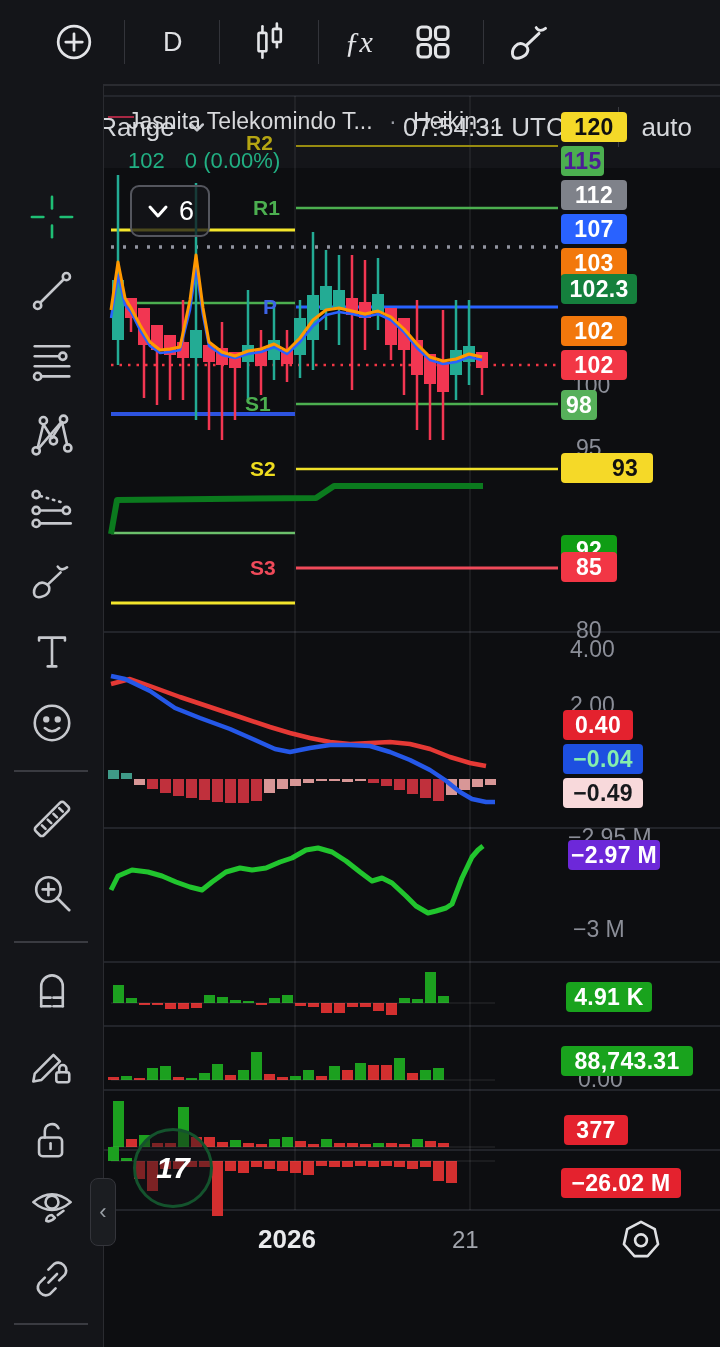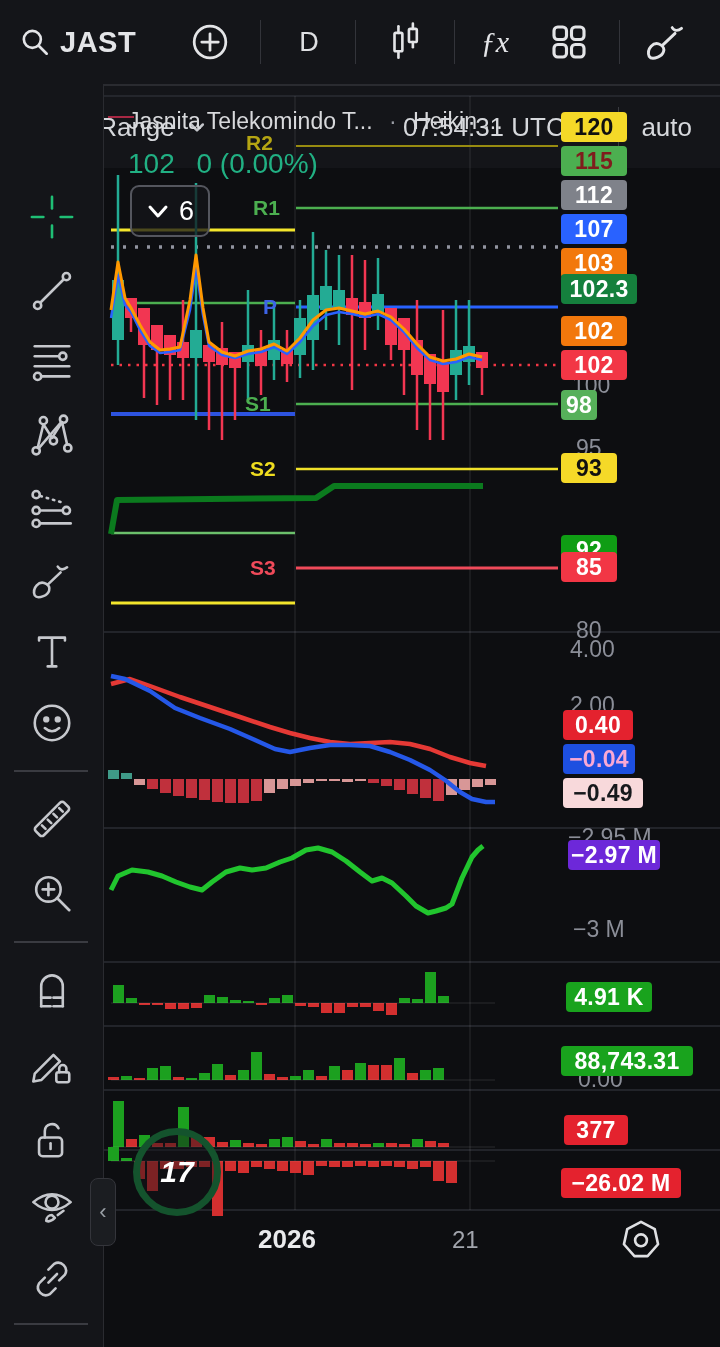--- a/index.html
+++ b/index.html
@@ -17,25 +17,25 @@
   #sidebar{left:0;top:84px;width:103px;height:1263px;background:#141519;border-right:1px solid #2a2b30;z-index:15;}
   .side-ic{position:absolute;left:29px;width:46px;height:46px;color:#c6c8cd;}
   .side-div{position:absolute;left:14px;width:74px;height:2px;background:#3a3b41;}
   
   .plabel{position:absolute;height:30px;border-radius:4px;display:flex;align-items:center;justify-content:center;
           font-size:23px;font-weight:600;z-index:4;letter-spacing:0.3px;}
   .tick{position:absolute;color:#8b8e98;font-size:23px;z-index:2;white-space:nowrap;}
   .pivlab{position:absolute;font-size:21px;font-weight:bold;z-index:3;}
   #chart-svg{left:0;top:0;z-index:1;}
   #title-row{left:128px;top:108px;z-index:5;font-size:23px;color:#d8d9dc;white-space:nowrap;}
-  #quote-row{left:128px;top:148px;z-index:5;font-size:28px;color:#21b083;white-space:nowrap;}
+  #quote-row{left:128px;top:148px;z-index:5;font-size:22px;color:#21b083;white-space:nowrap;}
   #collapse-chip{left:130px;top:185px;width:76px;height:48px;border:2px solid #54565e;border-radius:9px;
      background:rgba(20,21,25,0.75);display:flex;align-items:center;justify-content:center;gap:9px;
      z-index:6;color:#fff;font-size:27px;}
-  #badge17{left:133px;top:1128px;width:74px;height:74px;border-radius:50%;border:7px solid #14532d;
+  #badge17{left:133px;top:1128px;width:74px;height:74px;border-radius:50%;border:3px solid #14532d;
      background:rgba(20,21,25,0.45);display:flex;align-items:center;justify-content:center;
      z-index:7;color:#fff;font-size:30px;font-weight:bold;font-style:italic;}
   #panel-handle{left:90px;top:1178px;width:24px;height:66px;background:#1b1d21;border:1px solid #34353b;
      border-radius:8px;display:flex;align-items:center;justify-content:center;color:#9aa0a6;
      font-size:22px;z-index:16;}
   
   #axis-year{left:258px;top:1224px;font-size:26px;font-weight:bold;color:#e9eaec;z-index:5;}
   #axis-day{left:452px;top:1226px;font-size:24px;color:#a2a5ad;z-index:5;}
   #axis-gear{left:620px;top:1218px;width:42px;height:42px;color:#dfe0e3;z-index:5;}
   
@@ -271,27 +271,20 @@
     <rect x="381" y="1161" width="11" height="5" fill="#d32f2f"></rect>
     <rect x="394" y="1161" width="11" height="6" fill="#d32f2f"></rect>
     <rect x="407" y="1161" width="11" height="8" fill="#d32f2f"></rect>
     <rect x="420" y="1161" width="11" height="6" fill="#d32f2f"></rect>
     <rect x="433" y="1161" width="11" height="20" fill="#d32f2f"></rect>
     <rect x="446" y="1161" width="11" height="22" fill="#d32f2f"></rect>
     <line x1="111" y1="1161" x2="495" y2="1161" stroke="rgba(255,255,255,0.12)" stroke-width="1"></line>
   </svg>
 
 <div id="topbar">
-  <div class="tb-item" style="margin-left:18px;gap:8px;">
-    <svg width="34" height="34" viewBox="0 0 64 64" fill="none" stroke="currentColor" stroke-width="5" stroke-linecap="round">
-        <circle cx="27" cy="27" r="16"></circle>
-        <line x1="39" y1="39" x2="54" y2="54"></line>
-      </svg>
-    <span id="symbol-text">JAST</span>
-  </div>
   <div class="tb-item" style="margin-left:52px;">
     <svg width="44" height="44" viewBox="0 0 64 64" fill="none" stroke="currentColor" stroke-width="4" stroke-linecap="round">
         <circle cx="32" cy="32" r="23"></circle>
         <line x1="32" y1="20" x2="32" y2="44"></line>
         <line x1="20" y1="32" x2="44" y2="32"></line>
       </svg>
   </div>
   <div class="tb-sep" style="margin-left:28px;"></div>
   <div class="tb-item" style="margin-left:38px;">
     <span id="interval-text">D</span>
@@ -467,33 +460,33 @@
   <div>
     <span>07:54:31 UTC+7</span>
   </div>
   <div id="bb-sep"></div>
   <div style="margin:0 28px 0 22px;">
     <span>auto</span>
   </div>
 </div>
 
 <div class="plabel" style="left: 561px; top: 112px; width: 66px; background: rgb(245, 217, 40); color: rgb(16, 16, 16);">120</div>
-<div class="plabel" style="left: 561px; top: 146px; width: 66px; background: rgb(76, 175, 80); color: #7f1d1d;">115</div>
+<div class="plabel" style="left: 561px; top: 146px; width: 43px; background: rgb(76, 175, 80); color: #4c1d95;">115</div>
 <div class="plabel" style="left: 561px; top: 180px; width: 66px; background: rgb(127, 130, 138); color: rgb(255, 255, 255);">112</div>
 <div class="plabel" style="left: 561px; top: 214px; width: 66px; background: rgb(41, 98, 255); color: rgb(255, 255, 255);">107</div>
 <div class="plabel" style="left: 561px; top: 248px; width: 66px; background: rgb(242, 120, 12); color: rgb(255, 255, 255);">103</div>
 <div class="plabel" style="left: 561px; top: 274px; width: 76px; background: #15803d; color: rgb(255, 255, 255);">102.3</div>
 <div class="plabel" style="left: 561px; top: 316px; width: 66px; background: rgb(242, 120, 12); color: rgb(255, 255, 255);">102</div>
 <div class="plabel" style="left: 561px; top: 350px; width: 66px; background: rgb(242, 54, 69); color: rgb(255, 255, 255);">102</div>
 <div class="plabel" style="left: 561px; top: 390px; width: 36px; background: rgb(86, 176, 90); color: rgb(255, 255, 255);">98</div>
-<div class="plabel" style="left: 561px; top: 453px; width: 56px; background: rgb(245, 217, 40); color: rgb(16, 16, 16);">93</div>
+<div class="plabel" style="left: 561px; top: 453px; width: 56px; background: rgb(245, 217, 40); color: rgb(16, 16, 16); padding-left: 36px;">93</div>
 <div class="plabel" style="left: 561px; top: 487px; width: 56px; background: rgb(15, 157, 20); color: rgb(255, 255, 255); margin-top: 48px;">92</div>
 <div class="plabel" style="left: 561px; top: 552px; width: 56px; background: rgb(242, 54, 69); color: #ffffff;">85</div>
 <div class="plabel" style="left: 563px; top: 710px; width: 70px; background: rgb(228, 34, 46); color: rgb(255, 255, 255);">0.40</div>
-<div class="plabel" style="left: 563px; top: 744px; width: 72px; background: rgb(29, 79, 224); color: #f9a8d4;">−0.04</div>
+<div class="plabel" style="left: 563px; top: 744px; width: 80px; background: rgb(29, 79, 224); color: #86efac;">−0.04</div>
 <div class="plabel" style="left: 563px; top: 778px; width: 80px; background: rgb(248, 217, 219); color: rgb(22, 24, 28);">−0.49</div>
 <div class="plabel" style="left: 568px; top: 840px; width: 92px; background: #6d28d9; color: rgb(255, 255, 255);">−2.97 M</div>
 <div class="plabel" style="left: 566px; top: 982px; width: 86px; background: rgb(25, 163, 29); color: rgb(255, 255, 255);">4.91 K</div>
 <div class="plabel" style="left: 561px; top: 1046px; width: 132px; background: rgb(25, 163, 29); color: rgb(255, 255, 255);">88,743.31</div>
 <div class="plabel" style="left: 564px; top: 1115px; width: 64px; background: rgb(228, 34, 46); color: rgb(255, 255, 255);">377</div>
 <div class="plabel" style="left: 561px; top: 1168px; width: 120px; background: rgb(228, 34, 46); color: rgb(255, 255, 255);">−26.02 M</div>
 <div class="tick" style="left: 572px; top: 372px;">100</div>
 <div class="tick" style="left: 576px; top: 435px;">95</div>
 <div class="tick" style="left: 576px; top: 617px;">80</div>
 <div class="tick" style="left: 570px; top: 636px;">4.00</div>

